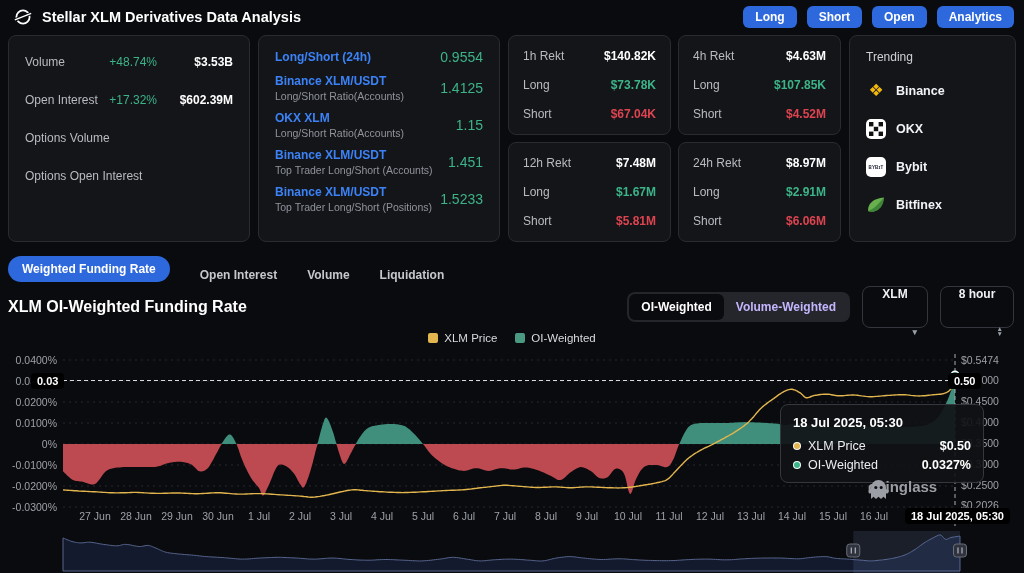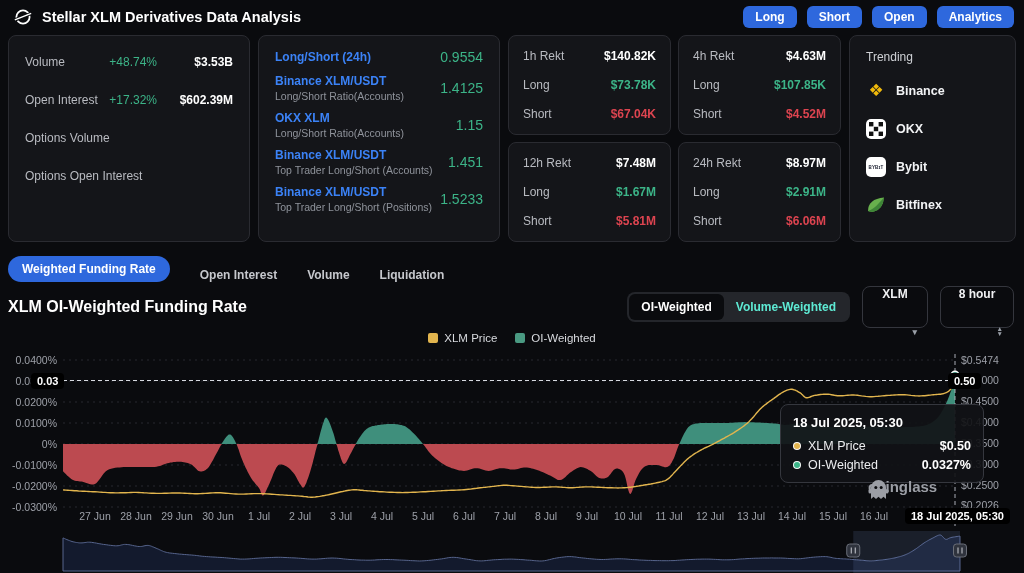--- a/index.html
+++ b/index.html
@@ -38,21 +38,21 @@
   .bybit-box{width:20px;height:20px;background:#fff;border-radius:5px;display:flex;align-items:center;justify-content:center;
              font-size:4.5px;font-weight:bold;color:#15192a;letter-spacing:.2px;}
   .binance-glyph{color:#f0b90b;font-size:17px;line-height:20px;width:20px;text-align:center;}
   .tabs{display:flex;align-items:flex-end;gap:30px;padding:14px 8px 0;height:26px;}
   .tab{font-size:12px;font-weight:bold;color:#c6c8cd;cursor:pointer;}
   .tab.active{background:#2e68dd;color:#fff;border-radius:14px;height:26px;display:flex;align-items:center;padding:0 14px;}
   .chead{display:flex;align-items:center;margin-top:9px;height:32px;padding:0 10px 0 8px;}
   .ctitle{font-size:16px;font-weight:bold;color:#fff;}
   .controls{margin-left:auto;display:flex;gap:12px;align-items:center;}
   .seg{background:#24262b;border-radius:8px;padding:2px;display:flex;height:30px;box-sizing:border-box;}
-  .segbtn{padding:0 12px;display:flex;align-items:center;font-size:12px;font-weight:bold;color:#5eead4;cursor:pointer;border-radius:6px;}
+  .segbtn{padding:0 12px;display:flex;align-items:center;font-size:12px;font-weight:bold;color:#c4b5fd;cursor:pointer;border-radius:6px;}
   .segbtn.on{background:#0a0b0e;color:#fff;}
   .select{border:1px solid #34363d;border-radius:8px;height:42px;display:flex;align-items:center;
           padding:0 10px;font-size:12px;font-weight:bold;gap:26px;box-sizing:border-box;cursor:pointer;color:#f0f1f3;flex-direction:column;}
   .caret{color:#9aa0a8;font-size:9px;}
   .caret2{display:flex;flex-direction:column;color:#9aa0a8;font-size:6.5px;line-height:4.5px;}
   .legend{display:flex;justify-content:center;gap:18px;padding-top:6px;height:18px;align-items:center;}
   .litem{display:flex;align-items:center;gap:6px;font-size:11.5px;color:#d8dade;}
   .swatch{width:10px;height:10px;border-radius:2px;display:inline-block;}
   .chartwrap{position:relative;height:182px;margin-top:1px;}
   .chartwrap svg{position:absolute;left:0;top:0;}

